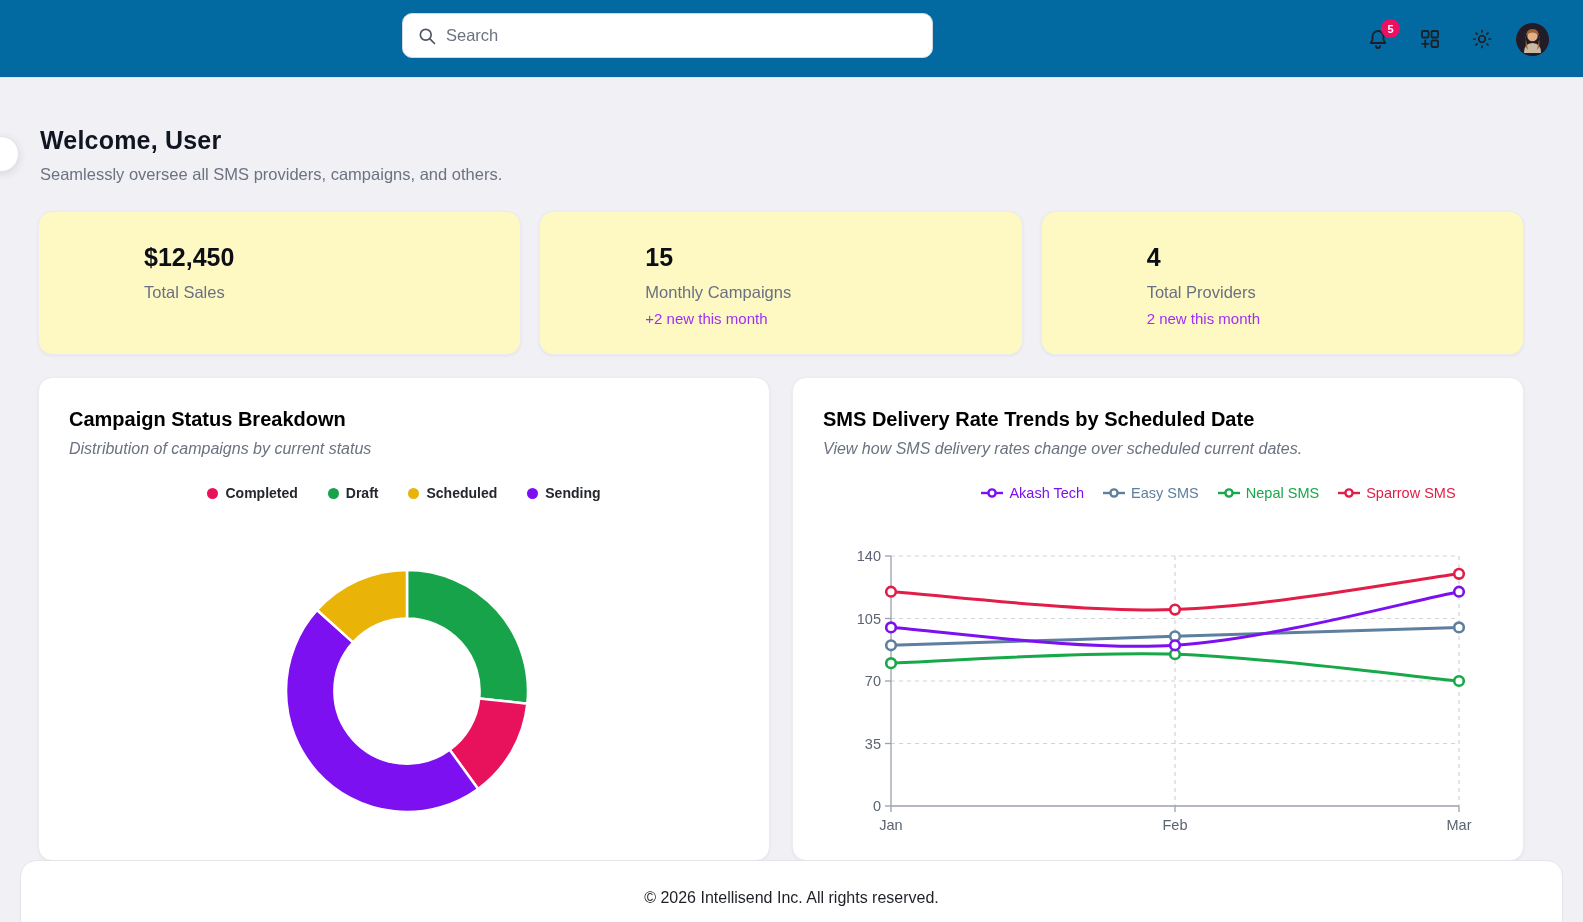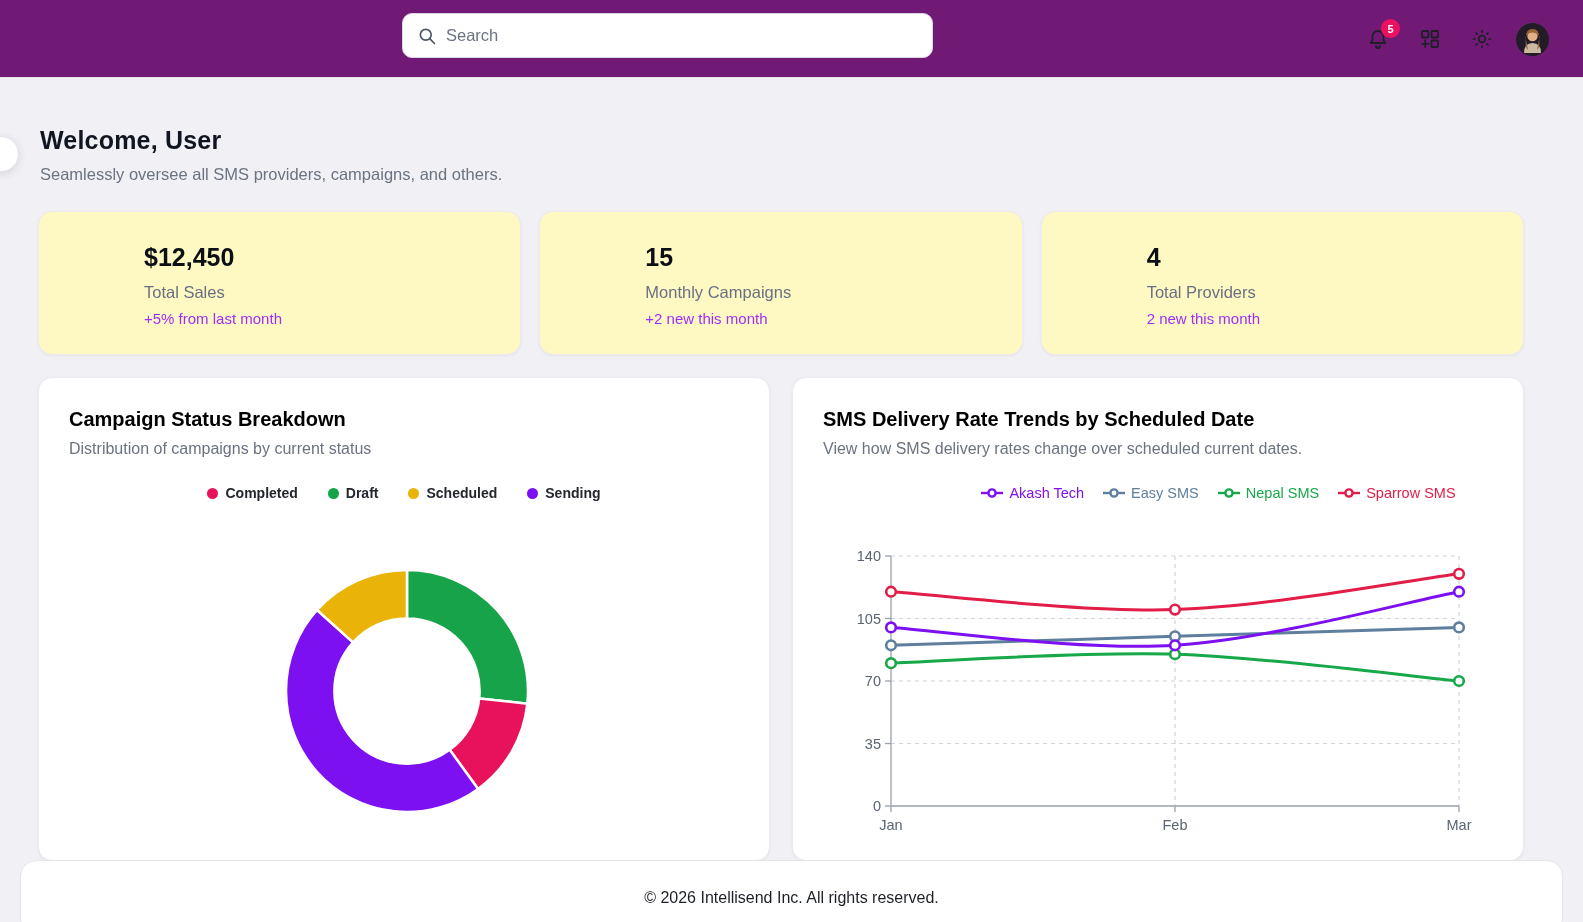--- a/index.html
+++ b/index.html
@@ -1,20 +1,20 @@
 <!DOCTYPE html>
 <html><head>
 <meta charset="utf-8">
 <style>
   * { margin:0; padding:0; box-sizing:border-box; }
   html,body { width:1583px; height:922px; overflow:hidden; }
   body { font-family:"Liberation Sans", sans-serif; background:#f1f1f5; color:#16181d; position:relative; }
 
   
-  .topbar { position:absolute; left:0; top:0; width:1583px; height:78px; background:#701a75;
+  .topbar { position:absolute; left:0; top:0; width:1583px; height:78px; background:#0369a1;
             border-bottom:1px solid #e3e3ea; z-index:4; }
   .search-box { position:absolute; left:402px; top:13px; width:531px; height:45px;
                 border:1px solid #d6d6de; border-radius:10px; background:#fff;
                 display:flex; align-items:center; padding:0 14px; gap:9px; }
   .search-box svg { flex:0 0 auto; }
   .search-box input { border:none; outline:none; flex:1; font-family:"Liberation Sans",sans-serif;
                       font-size:16.5px; color:#111521; background:transparent; }
   .search-box input::placeholder { color:#6b7280; }
   .topbar-right { position:absolute; right:34px; top:0; height:78px; display:flex; align-items:center; gap:16px; }
   .icon-btn { position:relative; width:36px; height:36px; border:none; background:transparent;
@@ -42,21 +42,21 @@
                box-shadow:0 1px 3px rgba(16,16,40,.06); padding:33px 20px 0 105px; }
   .stat-value { font-size:25px; font-weight:700; color:#0c0f15; line-height:1; }
   .stat-label { margin-top:13px; font-size:16.5px; color:#697083; }
   .stat-note  { margin-top:8px; font-size:15px; color:#a12ef5; }
 
   
   .charts-row { position:absolute; left:38px; top:377px; width:1486px; display:flex; gap:22px; z-index:1; }
   .chart-card { width:732px; height:484px; background:#fff; border:1px solid #ebebf0; border-radius:14px;
                 box-shadow:0 1px 3px rgba(16,16,40,.06); position:relative; padding:30px 30px 0 30px; }
   .chart-card h2 { font-size:20px; font-weight:700; color:#000000; }
-  .chart-card .card-subtitle { margin-top:9px; font-size:16px; color:#6b7280; }
+  .chart-card .card-subtitle { margin-top:9px; font-size:16px; color:#6b7280;font-style:italic; }
 
   .legend { display:flex; justify-content:center; align-items:center; gap:30px; margin-top:27px; }
   .legend-item { display:flex; align-items:center; gap:7px; cursor:pointer; }
   .legend-dot { width:11px; height:11px; border-radius:50%; display:inline-block; }
   .legend-label { font-size:14px; font-weight:600; color:#23262c; }
 
   .legend-line { display:flex; justify-content:center; align-items:center; gap:18px; margin-top:27px; padding-left:120px; }
   .legend-line .legend-item { gap:5px; }
   .legend-line .series-label { font-size:14.5px; font-weight:400; }
 
@@ -125,21 +125,20 @@
 
 <section class="welcome">
   <h1>Welcome, User</h1>
   <p>Seamlessly oversee all SMS providers, campaigns, and others.</p>
 </section>
 
 <section class="stats-row">
   <div class="stat-card">
     <div class="stat-value">$12,450</div>
     <div class="stat-label">Total Sales</div>
-    <div class="stat-note">+5% from last month</div>
   </div>
   <div class="stat-card">
     <div class="stat-value">15</div>
     <div class="stat-label">Monthly Campaigns</div>
     <div class="stat-note">+2 new this month</div>
   </div>
   <div class="stat-card">
     <div class="stat-value">4</div>
     <div class="stat-label">Total Providers</div>
     <div class="stat-note">2 new this month</div>

